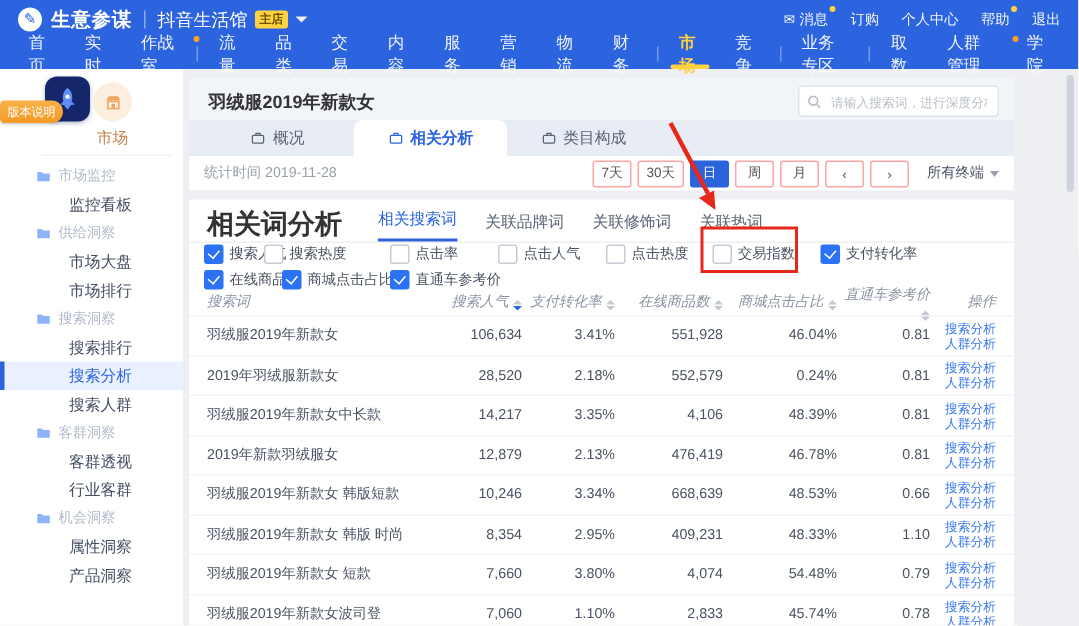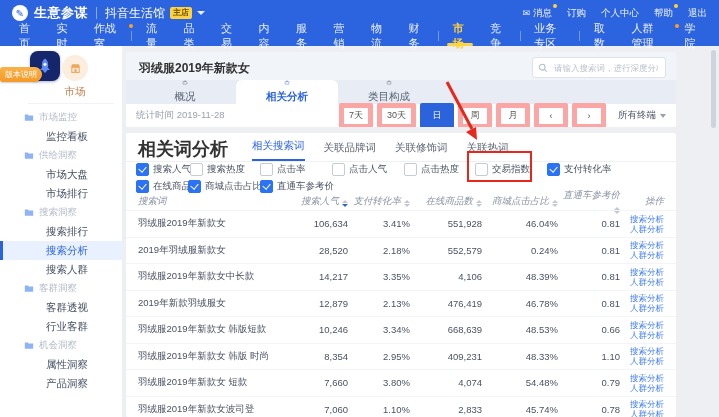--- a/index.html
+++ b/index.html
@@ -39,25 +39,25 @@
   .menu li.item{padding-left:46px;color:#444e61;font-size:10.5px;}
   .menu li.item.selected{background:#e9f1ff;color:#2b63dd;border-left:3px solid #2b63dd;padding-left:43px;}
 
   
   .card1{position:absolute;left:126px;top:52px;width:550px;height:75px;background:#f1f4f9;border-radius:2px;overflow:hidden;z-index:2;}
   .kw-title{position:absolute;left:13px;top:8px;font-size:12px;font-weight:bold;color:#333;}
   .searchbox{position:absolute;right:10px;top:5px;width:122px;height:19px;background:#fff;border:1px solid #dfe2e8;border-radius:3px;display:flex;align-items:center;padding:0 5px;gap:4px;}
   .searchbox input{border:none;outline:none;flex:1;min-width:0;font-size:8.5px;color:#444;background:transparent;font-family:inherit;}
   .searchbox input::placeholder{color:#b9bfcb;}
   .tabstrip{position:absolute;left:0;top:28px;right:0;height:24px;background:#e7ecf5;display:flex;padding-left:8px;}
-  .tab{width:102px;display:flex;align-items:center;justify-content:center;gap:5px;font-size:10.5px;color:#5a6372;cursor:pointer;flex-direction:column;}
+  .tab{width:102px;display:flex;align-items:center;justify-content:center;gap:5px;font-size:10.5px;color:#5a6372;cursor:pointer;}
   .tab.active{background:#fff;color:#2b63dd;border-radius:6px 6px 0 0;font-weight:bold;}
   .statrow{position:absolute;left:0;top:52px;right:0;height:23px;background:#fff;display:flex;align-items:center;padding:0 10px;}
   .stat{font-size:9.5px;color:#9aa1ad;}
-  .dbtn{height:16px;min-width:14px;padding:0 5px;border:5px solid #fca5a5;border-radius:2px;font-size:9px;color:#555;display:flex;align-items:center;justify-content:center;margin-left:4px;background:#fff;cursor:pointer;}
+  .dbtn{height:16px;min-width:14px;padding:0 5px;border:1px solid #fca5a5;border-radius:2px;font-size:9px;color:#555;display:flex;align-items:center;justify-content:center;margin-left:4px;background:#fff;cursor:pointer;}
   .dbtn.active{background:#2b63dd;border-color:#2b63dd;color:#fff;}
   .terminal{margin-left:12px;font-size:9.5px;color:#4a5262;display:flex;align-items:center;gap:4px;cursor:pointer;}
   .chev-g{width:0;height:0;border-left:3.5px solid transparent;border-right:3.5px solid transparent;border-top:4px solid #9aa1ad;}
 
   .card2{position:absolute;left:126px;top:133px;width:550px;height:284px;background:#fff;border-radius:2px;z-index:2;}
   .sec-head{display:flex;align-items:flex-end;padding:9px 12px 0;height:19px;border-bottom:1px solid #eef0f4;}
   .sec-title{font-size:18px;font-weight:bold;color:#333;margin-right:24px;}
   .subtab{font-size:10.5px;color:#5a6372;margin-right:19px;padding-bottom:6px;cursor:pointer;}
   .subtab.active{color:#2b63dd;border-bottom:2px solid #2b63dd;}
   .metric{position:absolute;display:flex;align-items:center;gap:4px;font-size:9.5px;color:#4a5262;cursor:pointer;}
@@ -317,21 +317,21 @@
       <span class="subtab active">相关搜索词</span>
       <span class="subtab">关联品牌词</span>
       <span class="subtab">关联修饰词</span>
       <span class="subtab">关联热词</span>
     </div>
 
     <div class="metric on" style="left:10px;top:30px">
         <span class="box"></span>
         <span>搜索人气</span>
       </div>
-    <div class="metric" style="left:64px;top:30px">
+    <div class="metric" style="left:50px;top:30px">
         <span class="box"></span>
         <span>搜索热度</span>
       </div>
     <div class="metric" style="left:134px;top:30px">
         <span class="box"></span>
         <span>点击率</span>
       </div>
     <div class="metric" style="left:206px;top:30px">
         <span class="box"></span>
         <span>点击人气</span>

